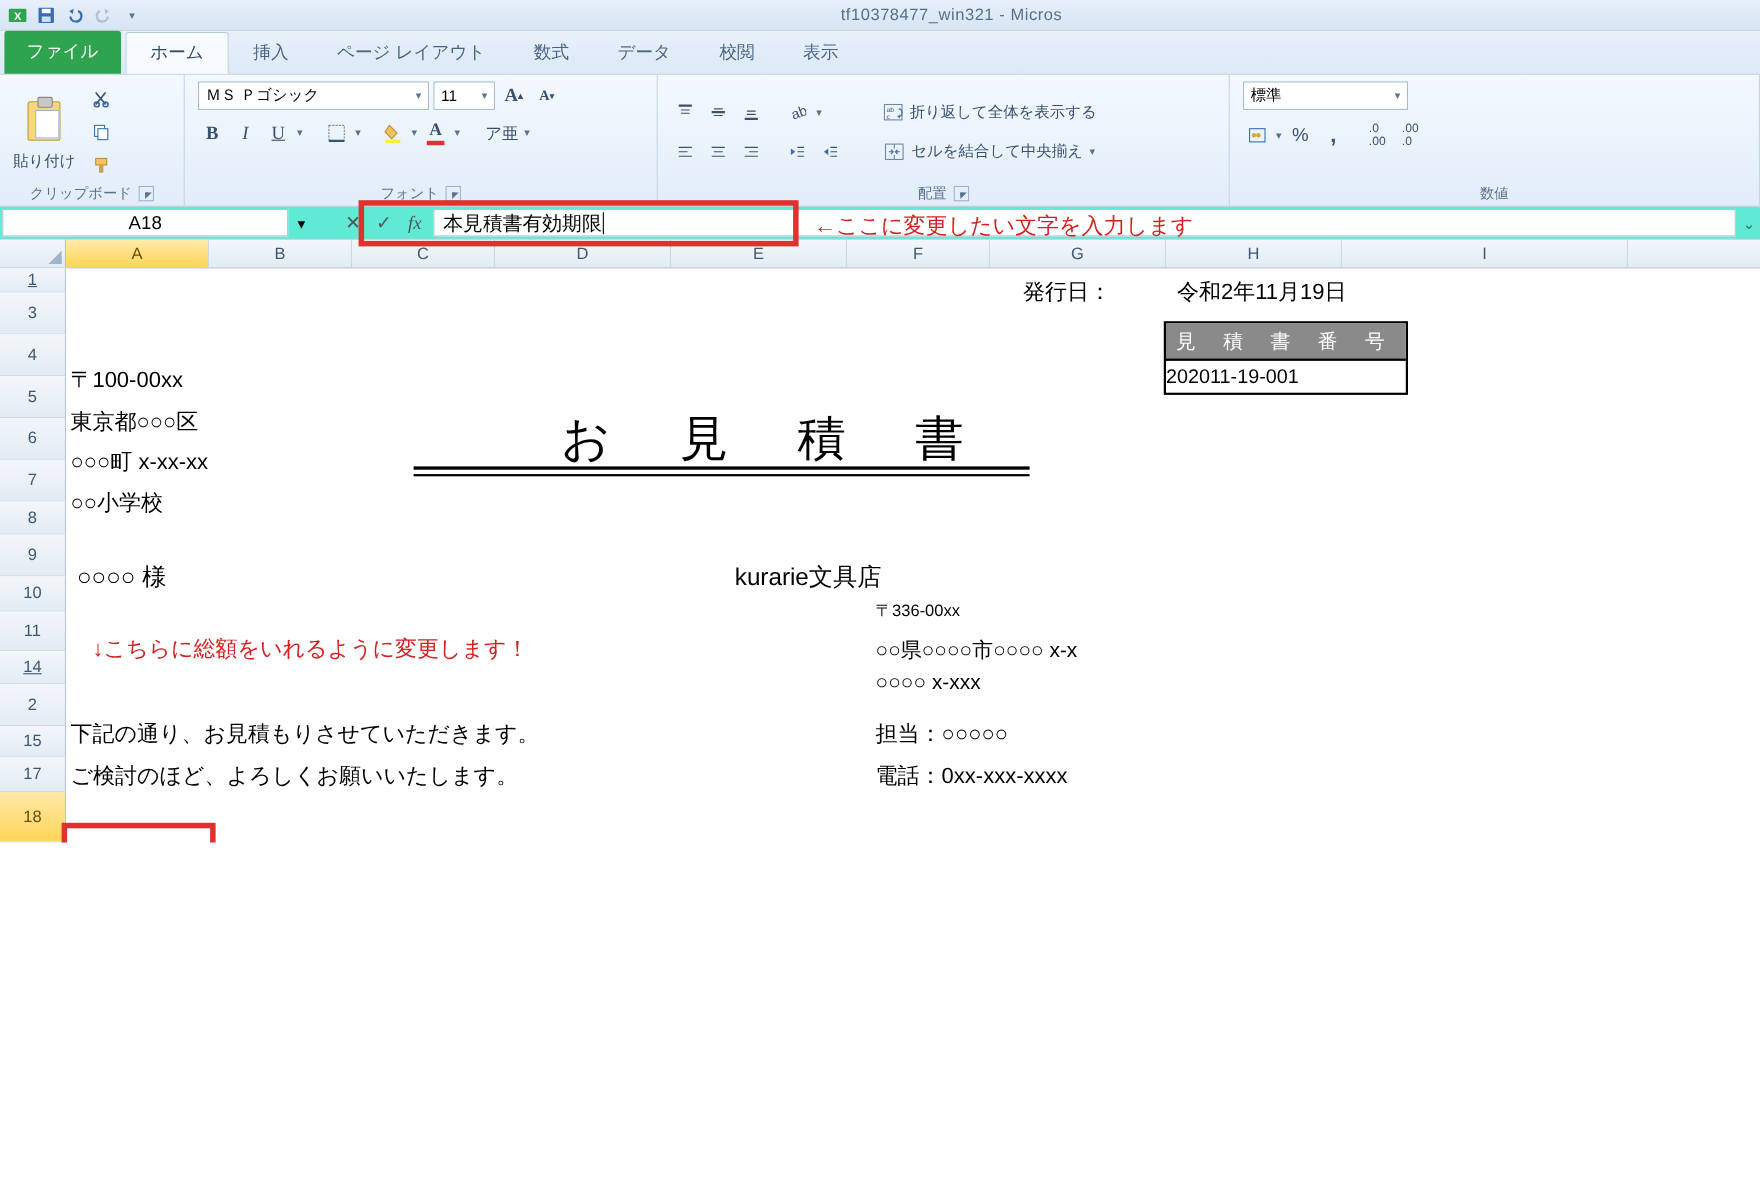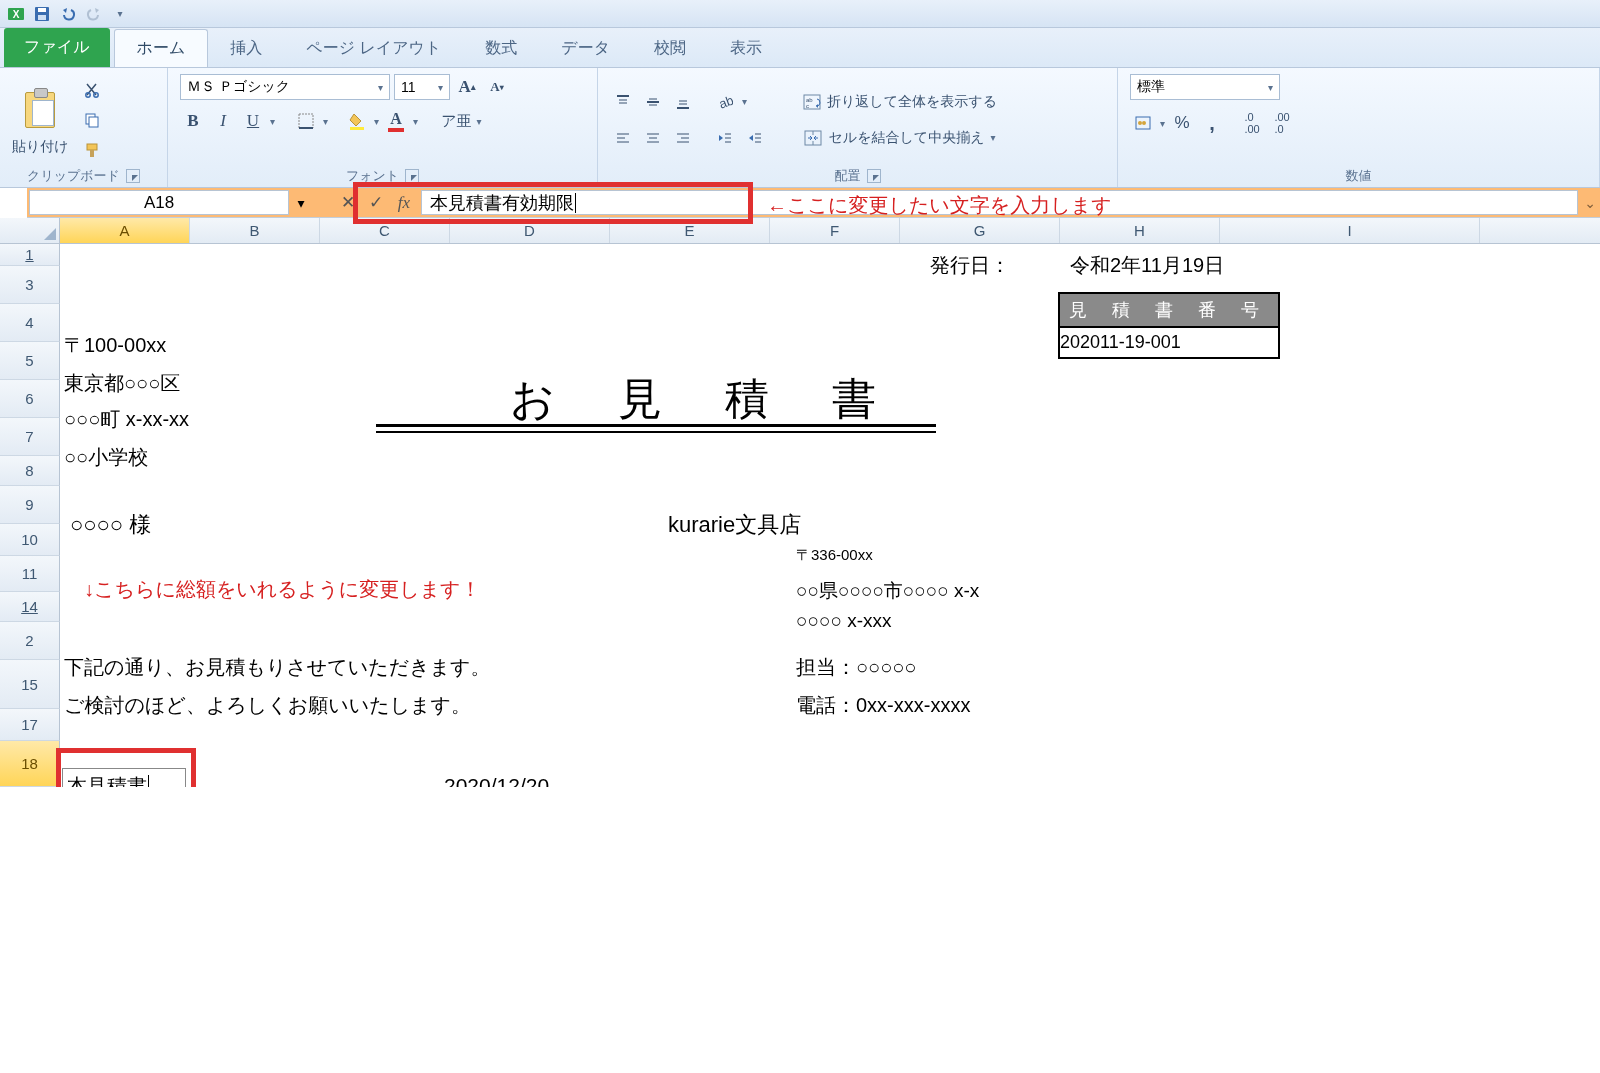--- a/index.html
+++ b/index.html
@@ -19,21 +19,21 @@
 .launcher:after { content:''; position:absolute; right:1px; bottom:1px; border:3px solid transparent; border-left-color:#5a7290; border-top-color:#5a7290; }
 .vstack { display: flex; flex-direction: column; gap: 4px; }
 .hstack { display: flex; align-items: center; gap: 4px; }
 .btn { min-width: 26px; height: 26px; display: flex; align-items: center; justify-content: center; border: 1px solid transparent; border-radius: 2px; cursor: pointer; color:#3a5270; }
 .fontbox, .sizebox { background: #fff; border: 1px solid #a9bdd4; height: 26px; display: flex; align-items: center; padding: 0 6px; font-size: 14px; }
 .fontbox { width: 210px; justify-content: space-between; }
 .sizebox { width: 56px; justify-content: space-between; }
 .dd { color:#5a7290; font-size:10px; }
 svg { display: block; }
 
-.formula-row { height: 30px; display: flex; align-items: stretch; border-bottom: 1px solid #c3cedb; background: #fdba74; margin-left: 27px; }
+.formula-row { height: 30px; display: flex; align-items: stretch; border-bottom: 1px solid #c3cedb; background: #5eead4; }
 .namebox { width: 260px; background: #fff; border: 1px solid #b7c4d3; display: flex; align-items: center; justify-content: center; font-size: 17px; margin: 2px; }
 .namebox-dd { width: 20px; display: flex; align-items: center; justify-content: center; }
 .fn-btns { display: flex; align-items: center; padding: 0 4px; gap: 2px; }
 .fn-btn { width: 26px; height: 22px; display: flex; align-items: center; justify-content: center; font-size: 17px; color: #555; }
 .fbar { flex: 1; background: #fff; border: 1px solid #b7c4d3; margin: 2px 2px 2px 0; display: flex; align-items: center; padding: 0 8px; font-size: 18px; position: relative; }
 .fbar-expand { width: 20px; display: flex; align-items: center; justify-content: center; }
 .redbox { position: absolute; border: 5px solid #e03030; pointer-events: none; z-index: 50; }
 
 .sheet { position: relative; }
 .colhdr-row { height: 26px; display: flex; background: linear-gradient(#f3f7fb,#e3ebf4); border-bottom: 1px solid #b7c4d3; }
@@ -87,20 +87,21 @@
         <path d="M3 3 L7 1 L6 6 Z" fill="#3a6db0"></path>
       </svg>
     </span>
   <span class="qaticon" style="opacity:.45">
       <svg width="16" height="14">
         <path d="M5 3 A5 5 0 1 0 12 8" fill="none" stroke="#7a8fa8" stroke-width="2"></path>
         <path d="M13 3 L9 1 L10 6 Z" fill="#7a8fa8"></path>
       </svg>
     </span>
   <span class="qaticon" style="font-size:10px;color:#5a7290">▾</span>
+  <div class="titlearea">tf10378477_win321 - Micros</div>
 </div>
 
 <div class="ribbon-tabs">
   <div class="tab file">ファイル</div>
   <div class="tab active">ホーム</div>
   <div class="tab">挿入</div>
   <div class="tab">ページ レイアウト</div>
   <div class="tab">数式</div>
   <div class="tab">データ</div>
   <div class="tab">校閲</div>
@@ -365,21 +366,21 @@
         <div class="rowhdr" style="height: 38px;">4</div>
         <div class="rowhdr" style="height: 38px;">5</div>
         <div class="rowhdr" style="height: 38px;">6</div>
         <div class="rowhdr" style="height: 38px;">7</div>
         <div class="rowhdr" style="height: 30px;">8</div>
         <div class="rowhdr" style="height: 38px;">9</div>
         <div class="rowhdr" style="height: 32px;">10</div>
         <div class="rowhdr" style="height: 36px;">11</div>
         <div class="rowhdr" style="height: 30px; border-bottom-style: double; text-decoration: underline;">14</div>
         <div class="rowhdr" style="height: 38px;">2</div>
-        <div class="rowhdr" style="height: 49px;">15</div>
+        <div class="rowhdr" style="height: 28px;">15</div>
         <div class="rowhdr" style="height: 32px;">17</div>
         <div class="rowhdr sel" style="height: 46px;">18</div>
       </div>
     <div class="cells">
       <div class="celllayer">
         <div class="txt" style="left:870px;top:8px;font-size:20px">発行日：</div>
         <div class="txt" style="left:1010px;top:8px;font-size:20px">令和2年11月19日</div>
         <div class="qbox" style="left:998px;top:48px;width:222px">
           <div class="qhdr">見 積 書 番 号</div>
           <div class="qval">202011-19-001</div>

